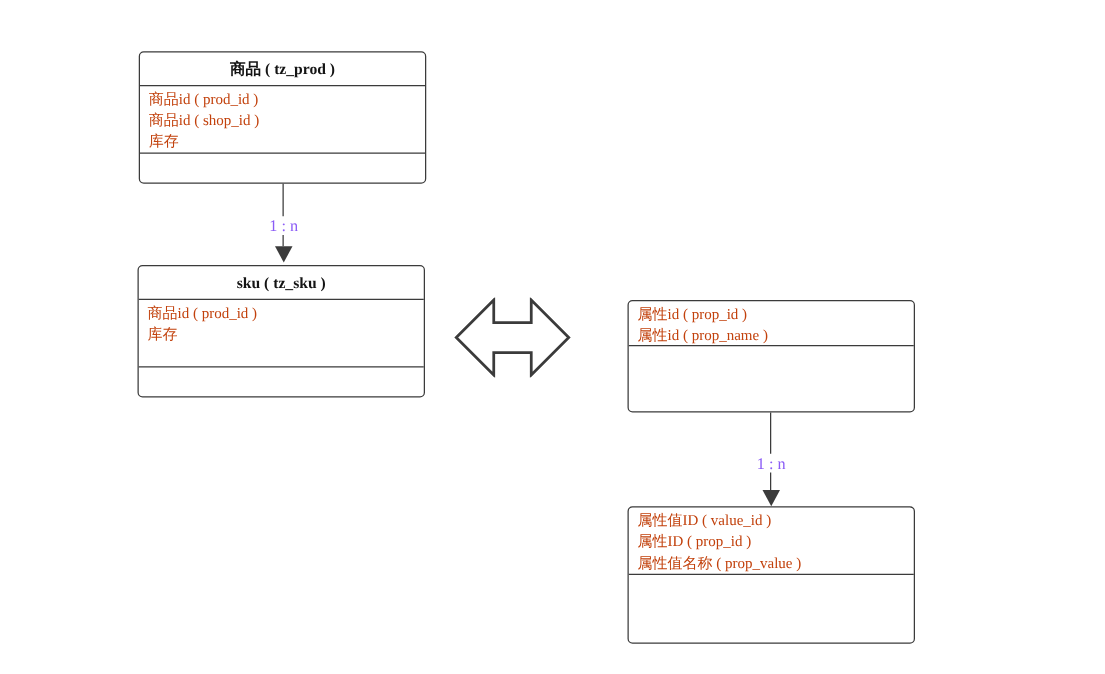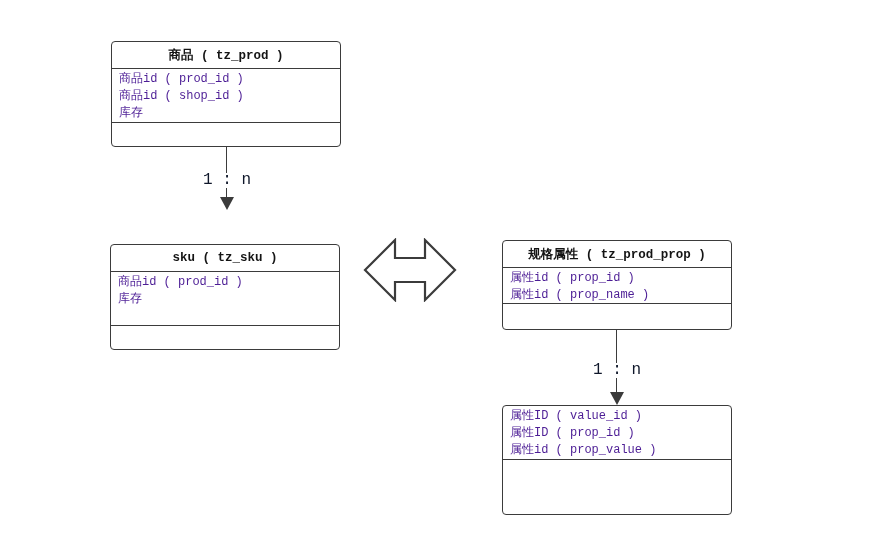--- a/index.html
+++ b/index.html
@@ -1,21 +1,21 @@
 <!DOCTYPE html>
 <html><head>
 <meta charset="utf-8">
 <style>
   html, body { margin: 0; padding: 0; background: #ffffff; }
   .canvas {
     position: relative;
     width: 752px;
     height: 539px;
     background: #ffffff;
-    font-family: Liberation Mono, monospace;
+    font-family: Liberation Serif, serif;
     overflow: hidden;
   }
   .entity {
     position: absolute;
     display: flex;
     flex-direction: column;
     background: #ffffff;
     border: 1.6px solid #3b3b3b;
     border-radius: 4px;
     box-sizing: border-box;
@@ -28,21 +28,21 @@
     font-size: 12.5px;
     color: #141414;
     border-bottom: 1.6px solid #3b3b3b;
     flex: 0 0 auto;
   }
   .entity-fields {
     box-sizing: content-box;
     padding: 1.5px 6px 0 7px;
     font-size: 12px;
     line-height: 17px;
-    color: #4c1d95;
+    color: #c2410c;
     border-bottom: 1.6px solid #3b3b3b;
     flex: 0 0 auto;
     white-space: nowrap;
     overflow: hidden;
   }
   .entity-footer { flex: 1 1 auto; }
   .connector-line {
     position: absolute;
     width: 0;
     border-left: 1.8px solid #3b3b3b;
@@ -53,23 +53,23 @@
     height: 0;
     border-left: 7px solid transparent;
     border-right: 7px solid transparent;
     border-top: 13px solid #3b3b3b;
   }
   .connector-label {
     position: absolute;
     transform: translateX(-50%);
     background: #ffffff;
     padding: 0 3px;
-    font-size: 16px;
+    font-size: 13px;
     line-height: 15px;
-    color: #0f172a;
+    color: #8b5cf6;
     white-space: nowrap;
   }
   .rel-arrow { position: absolute; }
 </style>
 </head>
 <body>
 
 <div class="canvas">
 
   <div class="entity" style="left:111px; top:41px; width:230px; height:106px;">
@@ -79,48 +79,47 @@
       <div>商品id ( shop_id )</div>
       <div>库存</div>
     </div>
     <div class="entity-footer"></div>
   </div>
 
   <div class="connector-line" style="left:226px; top:147px; height:50px;"></div>
   <div class="connector-label" style="left:227px; top:173px;">1 : n</div>
   <div class="arrowhead-down" style="left:220px; top:197px;"></div>
 
-  <div class="entity" style="left:110px; top:212px; width:230px; height:106px;margin-top:32px;">
+  <div class="entity" style="left:110px; top:212px; width:230px; height:106px;">
     <div class="entity-title" style="height:26px;">sku ( tz_sku )</div>
     <div class="entity-fields" style="height:51px;">
       <div>商品id ( prod_id )</div>
       <div>库存</div>
     </div>
     <div class="entity-footer"></div>
   </div>
 
   <svg class="rel-arrow" style="left:363px; top:238px;" width="94" height="64" viewBox="-2 -2 94 64" xmlns="http://www.w3.org/2000/svg">
     <polygon points="0,30 30,0 30,18 60,18 60,0 90,30 60,60 60,42 30,42 30,60" fill="#ffffff" stroke="#3b3b3b" stroke-width="2.2" stroke-linejoin="miter"></polygon>
   </svg>
 
   <div class="entity" style="left:502px; top:240px; width:230px; height:90px;">
-    <div class="entity-title" style="height:26px;">规格属性 ( tz_prod_prop )</div>
     <div class="entity-fields" style="height:33px;">
       <div>属性id ( prop_id )</div>
       <div>属性id ( prop_name )</div>
     </div>
     <div class="entity-footer"></div>
   </div>
 
   <div class="connector-line" style="left:616px; top:330px; height:62px;"></div>
   <div class="connector-label" style="left:617px; top:363px;">1 : n</div>
   <div class="arrowhead-down" style="left:610px; top:392px;"></div>
 
   <div class="entity" style="left:502px; top:405px; width:230px; height:110px;">
     <div class="entity-fields" style="height:51px;">
-      <div>属性ID ( value_id )</div>
+      <div>属性值ID ( value_id )</div>
       <div>属性ID ( prop_id )</div>
-      <div>属性id ( prop_value )</div>
+      <div>属性值名称 ( prop_value )</div>
     </div>
     <div class="entity-footer"></div>
   </div>
 
 </div>
 
 </body></html>

